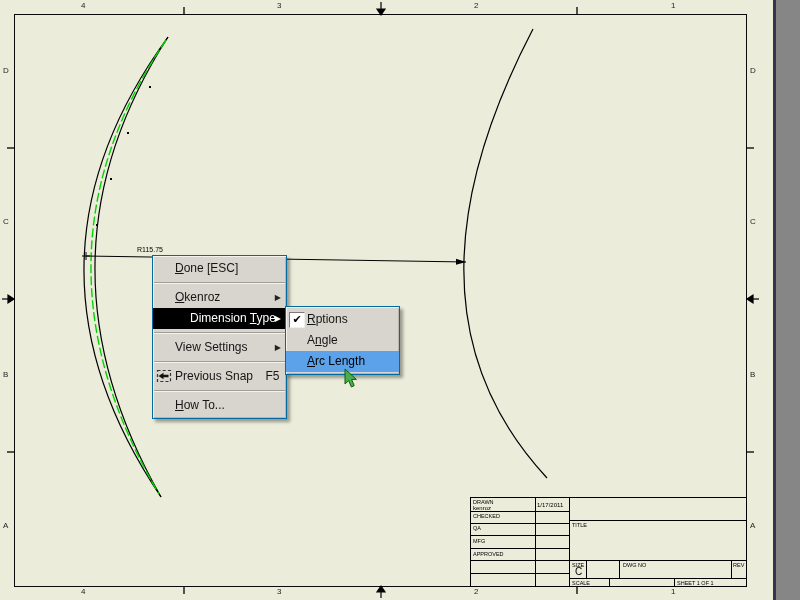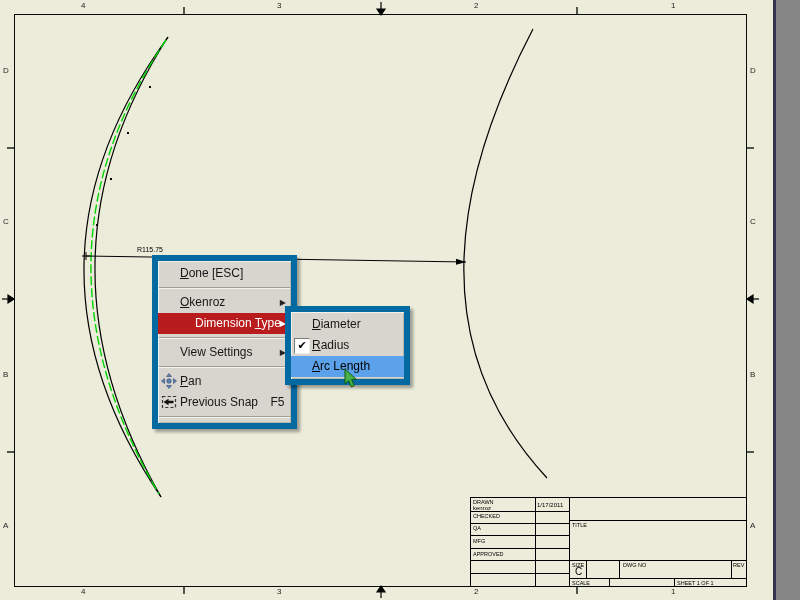--- a/index.html
+++ b/index.html
@@ -14,30 +14,30 @@
   .sheet-edge{position:absolute;left:773px;top:0;width:3px;height:600px;background:#34344f;}
   .sheet-border{position:absolute;left:14px;top:14px;width:731px;height:571px;border:1.5px solid #0a0a0a;}
   .overlay{position:absolute;left:0;top:0;z-index:2;}
   
   .zone{position:absolute;font-size:8px;color:#222;z-index:3;line-height:8px;}
   
   .dimtext{position:absolute;left:137px;top:246px;font-size:7px;color:#000;z-index:2;line-height:7px;}
   
   .menu{
     position:absolute;background:#D8D5CE;z-index:10;
-    border:6px solid #0369a1;
+    border:1px solid #0369a1;
     box-shadow:inset 1px 1px 0 #f3f2ee, inset -1px -1px 0 #b9b6ae, 3px 3px 3px rgba(0,0,0,0.35);
     padding:2px 0;
   }
   .main-menu{left:152px;top:255px;width:133px;}
   .sub-menu{left:285px;top:306px;width:113px;}
   .mi{position:relative;height:21px;line-height:21px;font-size:12px;color:#161616;padding-left:22px;white-space:nowrap;cursor:default;}
   .sub-menu .mi{padding-left:21px;}
   .mn{text-decoration:underline;}
-  .hl{background:#b91c1c;color:#fff;padding-left:37px;}
+  .hl{background:#000000;color:#fff;padding-left:37px;}
   .hl .arrow{color:#fff;}
   .hl2{background:#5ca2ea;color:#000;}
   .arrow{position:absolute;right:5px;top:0;font-size:8px;color:#222;}
   .msc{margin-left:9px;}
   .msep{height:0;border-top:1px solid #a09d94;border-bottom:1px solid #f4f3ef;margin:3px 1px;}
   .mico{position:absolute;left:3px;top:2px;width:16px;height:16px;}
   .chk{
     position:absolute;left:3px;top:3px;width:14px;height:14px;background:#fff;
     border:1px solid;border-color:#7a7a7a #efefef #efefef #7a7a7a;
     font-size:11px;line-height:13px;text-align:center;color:#000;
@@ -166,50 +166,41 @@
     <span class="arrow">▶</span>
   </div>
   <div class="msep"></div>
   <div class="mi">
     <span><span>View Settings</span><span class="mn"></span><span></span></span>
     <span class="arrow">▶</span>
   </div>
   <div class="msep"></div>
   <div class="mi">
     <span class="mico">
-      <svg width="16" height="16" viewBox="0 0 16 16" fill="#5f7fae" stroke="#2e4a74" stroke-width="0.6">
-          <polygon points="8,0.5 5.5,3.5 10.5,3.5"></polygon>
-          <polygon points="8,15.5 5.5,12.5 10.5,12.5"></polygon>
-          <polygon points="0.5,8 3.5,5.5 3.5,10.5"></polygon>
-          <polygon points="15.5,8 12.5,5.5 12.5,10.5"></polygon>
-          <circle cx="8" cy="8" r="2.3"></circle>
-        </svg>
-    </span>
-    <span><span></span><span class="mn">P</span><span>an</span></span>
-  </div>
-  <div class="mi">
-    <span class="mico">
       <svg width="16" height="16" viewBox="0 0 16 16">
           <rect x="1.5" y="2.5" width="13" height="11" fill="none" stroke="#333" stroke-width="1.2" stroke-dasharray="3 2.2"></rect>
           <path d="M2.5,8 L7.5,4.8 V6.7 H12.5 V9.3 H7.5 V11.2 Z" fill="#111"></path>
         </svg>
     </span>
     <span><span>Previous Snap</span><span class="mn"></span><span></span></span>
     <span class="msc">F5</span>
   </div>
   <div class="msep"></div>
+  <div class="mi">
+    <span><span></span><span class="mn">H</span><span>ow To...</span></span>
+  </div>
 </div>
 
 <div class="menu sub-menu">
   <div class="mi">
-    <span><span></span><span class="mn">D</span><span>iameter</span></span>
-  </div>
-  <div class="mi">
     <span class="chk">✔</span>
-    <span><span></span><span class="mn">R</span><span>adius</span></span>
+    <span><span></span><span class="mn">R</span><span>ptions</span></span>
+  </div>
+  <div class="mi">
+    <span><span>A</span><span class="mn">n</span><span>gle</span></span>
   </div>
   <div class="mi hl2">
     <span><span></span><span class="mn">A</span><span>rc Length</span></span>
   </div>
 </div>
 
 <svg class="cursor" width="800" height="600" viewBox="0 0 800 600" style="pointer-events:none;">
   <polygon points="345,369 345,384 348.6,380.6 351.4,387 354.2,385.6 351.6,379.4 356.4,379.4" fill="#48b048" stroke="#0e5c0e" stroke-width="1"></polygon>
 </svg>
 

